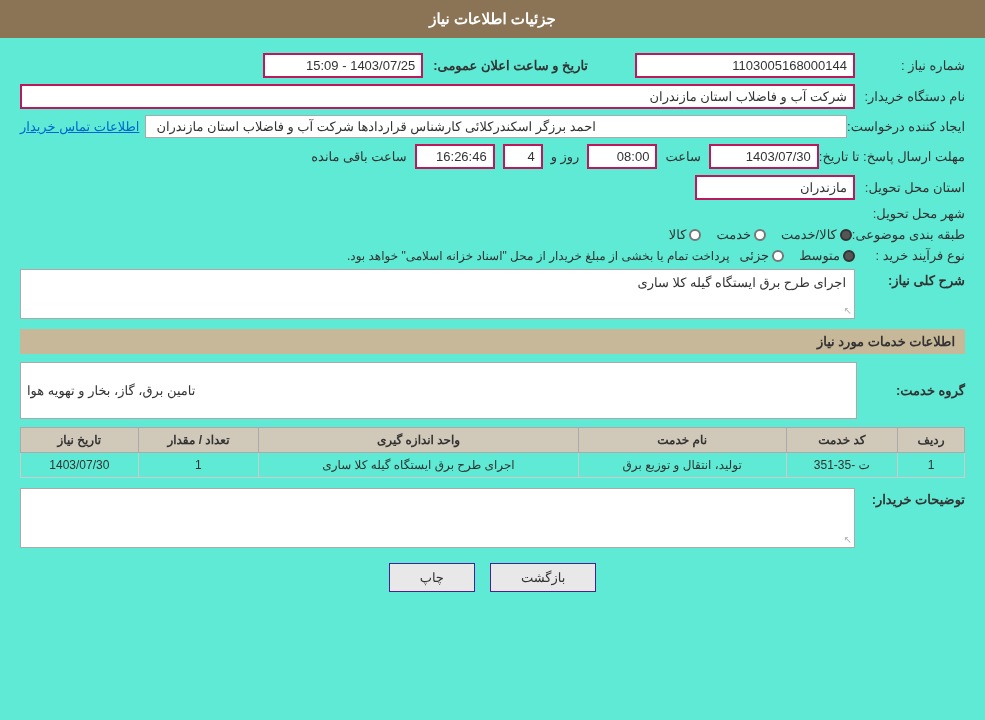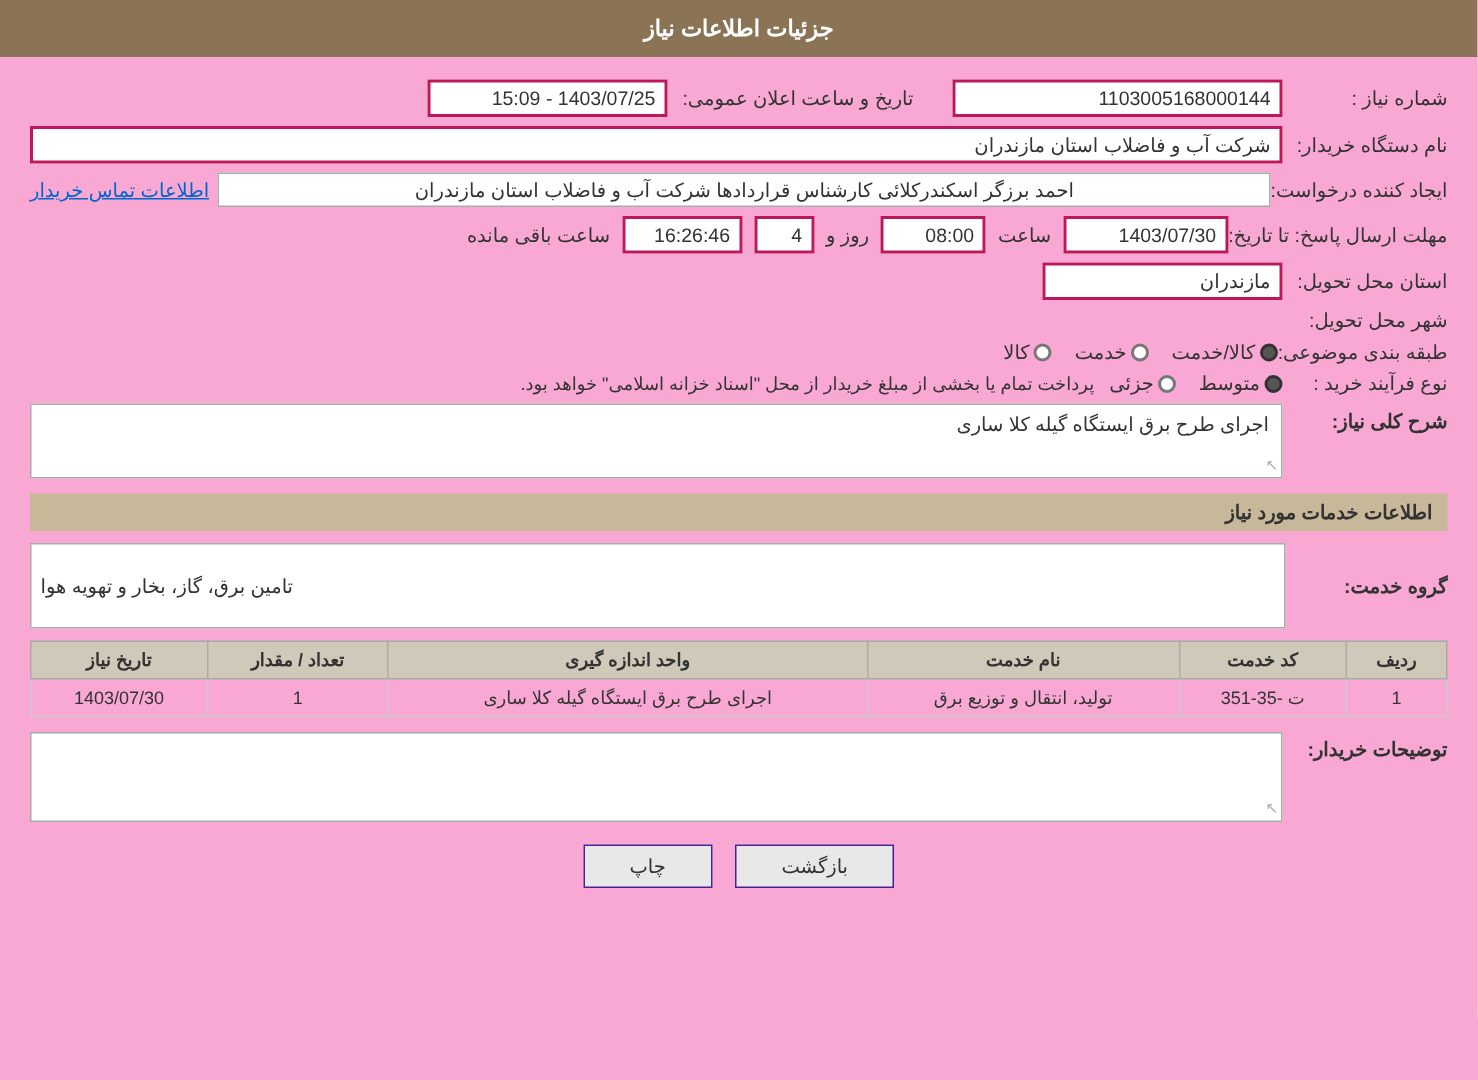--- a/index.html
+++ b/index.html
@@ -6,21 +6,21 @@
     body {
       font-family: Tahoma, Arial, sans-serif;
       font-size: 13px;
       background: #f0f0f0;
       direction: rtl;
       color: #333;
     }
     .page-wrapper {
       width: 985px;
       min-height: 720px;
-      background: #f9a8d4;
+      background: #5eead4;
       margin: 0 auto;
     }
     .header-bar {
       background: #8B7355;
       color: #fff;
       text-align: center;
       padding: 10px 20px;
       font-size: 15px;
       font-weight: bold;
     }
@@ -151,34 +151,34 @@
   <div class="header-bar">
     <span>جزئیات اطلاعات نیاز</span>
   </div>
 
   <div class="content">
 
     <div class="info-row" style="margin-bottom:6px;">
       <span class="colon-label" style="font-weight:normal; min-width:110px;">شماره نیاز :</span>
       <div style="flex:1; display:flex; align-items:center; gap:10px;">
         <div class="value-box" style="min-width:220px;">1103005168000144</div>
-        <span style="margin-right:16px;">تاریخ و ساعت اعلان عمومی:</span>
+        <span style="margin-right:37px;font-weight:bold;">تاریخ و ساعت اعلان عمومی:</span>
         <div class="value-box" style="min-width:160px;">1403/07/25 - 15:09</div>
       </div>
     </div>
 
     <div class="info-row" style="margin-bottom:6px;">
       <span class="colon-label" style="font-weight:normal; min-width:110px;">نام دستگاه خریدار:</span>
       <div class="value-box" style="flex:1;">شرکت آب و فاضلاب استان مازندران</div>
     </div>
 
     <div class="info-row" style="margin-bottom:6px;">
       <span class="colon-label" style="font-weight:normal; min-width:110px;">ایجاد کننده درخواست:</span>
       <div style="flex:1; display:flex; align-items:center; gap:6px;">
-        <div style="flex:1; border:1px solid #aaa; background:#fff; padding:3px 20px; text-align:center;">احمد برزگر اسکندرکلائی کارشناس قراردادها شرکت آب و فاضلاب استان مازندران</div>
+        <div style="flex:1; border:1px solid #aaa; background:#fff; padding:3px 10px; text-align:left;">احمد برزگر اسکندرکلائی کارشناس قراردادها شرکت آب و فاضلاب استان مازندران</div>
         <span class="blue-link">اطلاعات تماس خریدار</span>
       </div>
     </div>
 
     <div class="info-row" style="margin-bottom:6px;">
       <span class="colon-label" style="font-weight:normal; min-width:110px;">مهلت ارسال پاسخ: تا تاریخ:</span>
       <div style="flex:1; display:flex; align-items:center; gap:8px;">
         <div class="value-box" style="min-width:110px;">1403/07/30</div>
         <span>ساعت</span>
         <div class="value-box" style="min-width:70px;">08:00</div>

